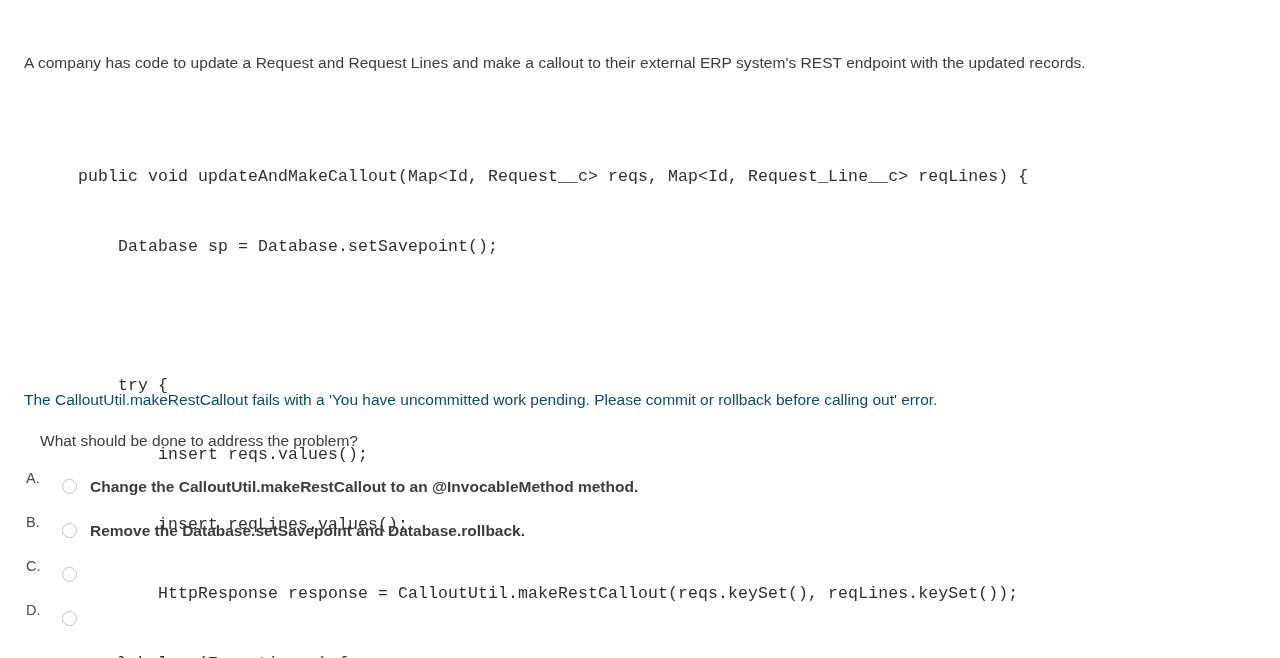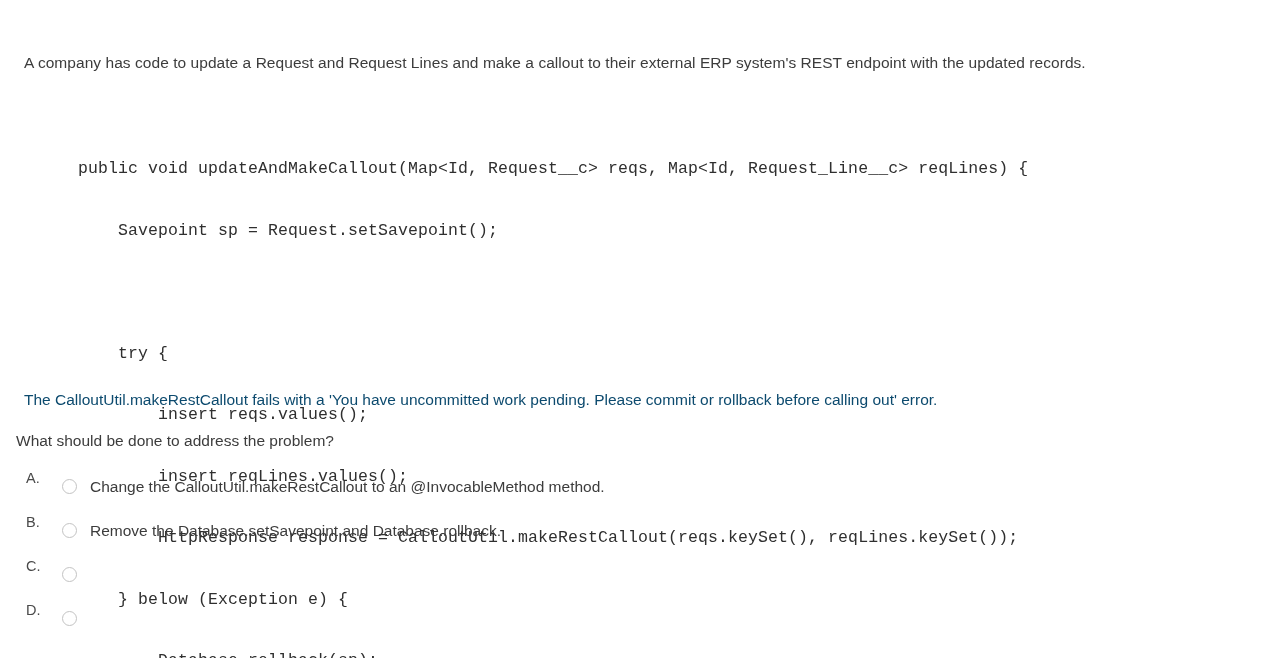--- a/index.html
+++ b/index.html
@@ -44,38 +44,39 @@
     font-family: "Liberation Mono", "DejaVu Sans Mono", monospace;
     font-size: 16.5px;
     line-height: 20.5px;
     color: #2f2f2f;
     white-space: pre;
     letter-spacing: 0.1px;
   }
   .code-line {
     white-space: pre;
     min-height: 20.5px;
+    margin-top: 8px;
   }
   .code-line.blank {
     height: 20.5px;
   }
 
   
   .error-line {
     position: absolute;
     left: 24px;
     top: 373px;
     width: 1200px;
     font-size: 15.5px;
     line-height: 22px;
     color: #0c4a6e;
   }
   .question-line {
     position: absolute;
-    left: 16px;
+    left: 40px;
     top: 414px;
     width: 1200px;
     font-size: 15.5px;
     line-height: 22px;
     color: #3c3c3c;
   }
 
   
   .options {
     position: absolute;
@@ -109,32 +110,33 @@
     box-sizing: border-box;
     background: #ffffff;
   }
   .option-text {
     position: absolute;
     left: 66px;
     top: 7px;
     font-size: 15.5px;
     line-height: 20px;
     color: #3c3c3c;
+    font-weight: bold;
   }
 </style>
 </head>
 <body>
 
 <div class="page">
 
   <p class="intro">A company has code to update a Request and Request Lines and make a callout to their external ERP system's REST endpoint with the updated records.</p>
 
   <div class="code-block">
     <div class="code-line">public void updateAndMakeCallout(Map&lt;Id, Request__c&gt; reqs, Map&lt;Id, Request_Line__c&gt; reqLines) {</div>
-    <div class="code-line">    Savepoint sp = Request.setSavepoint();</div>
+    <div class="code-line">    Database sp = Database.setSavepoint();</div>
     <div class="code-line blank"></div>
     <div class="code-line">    try {</div>
     <div class="code-line">        insert reqs.values();</div>
     <div class="code-line">        insert reqLines.values();</div>
     <div class="code-line">        HttpResponse response = CalloutUtil.makeRestCallout(reqs.keySet(), reqLines.keySet());</div>
     <div class="code-line">    } below (Exception e) {</div>
     <div class="code-line">        Database.rollback(sp);</div>
     
     
     

